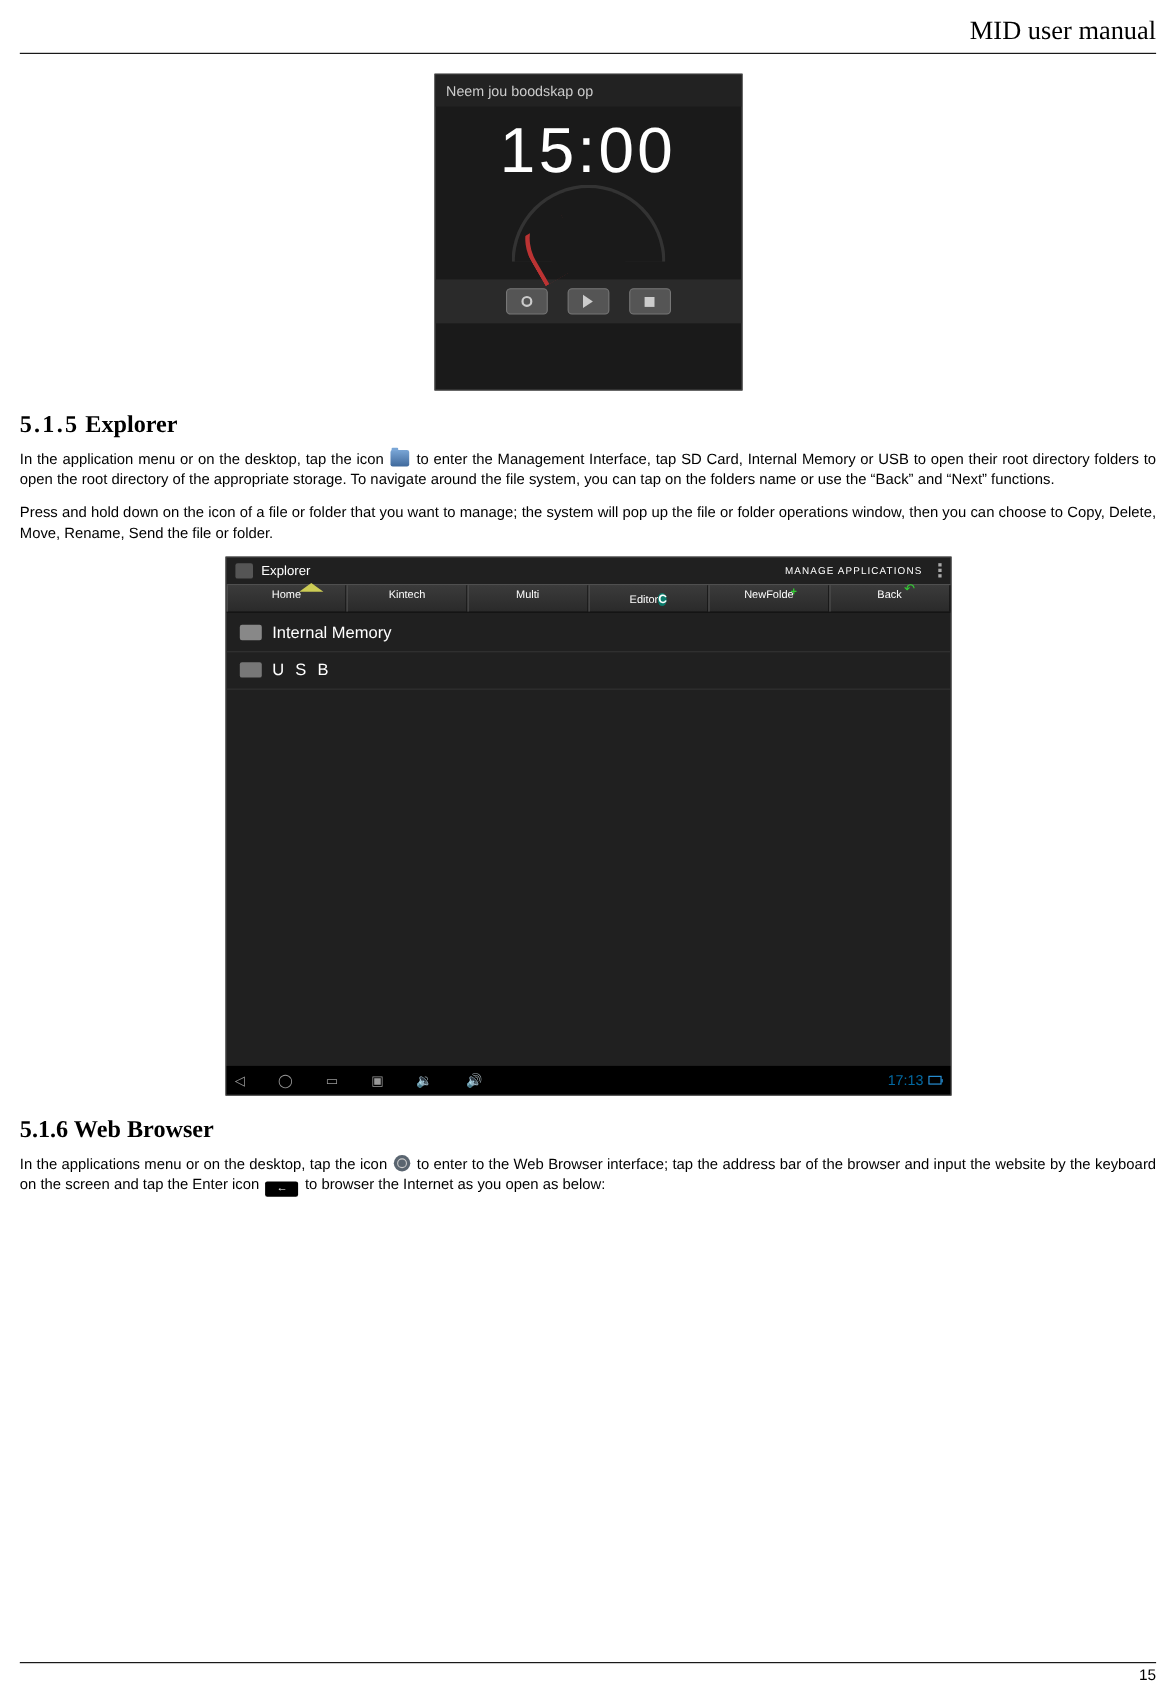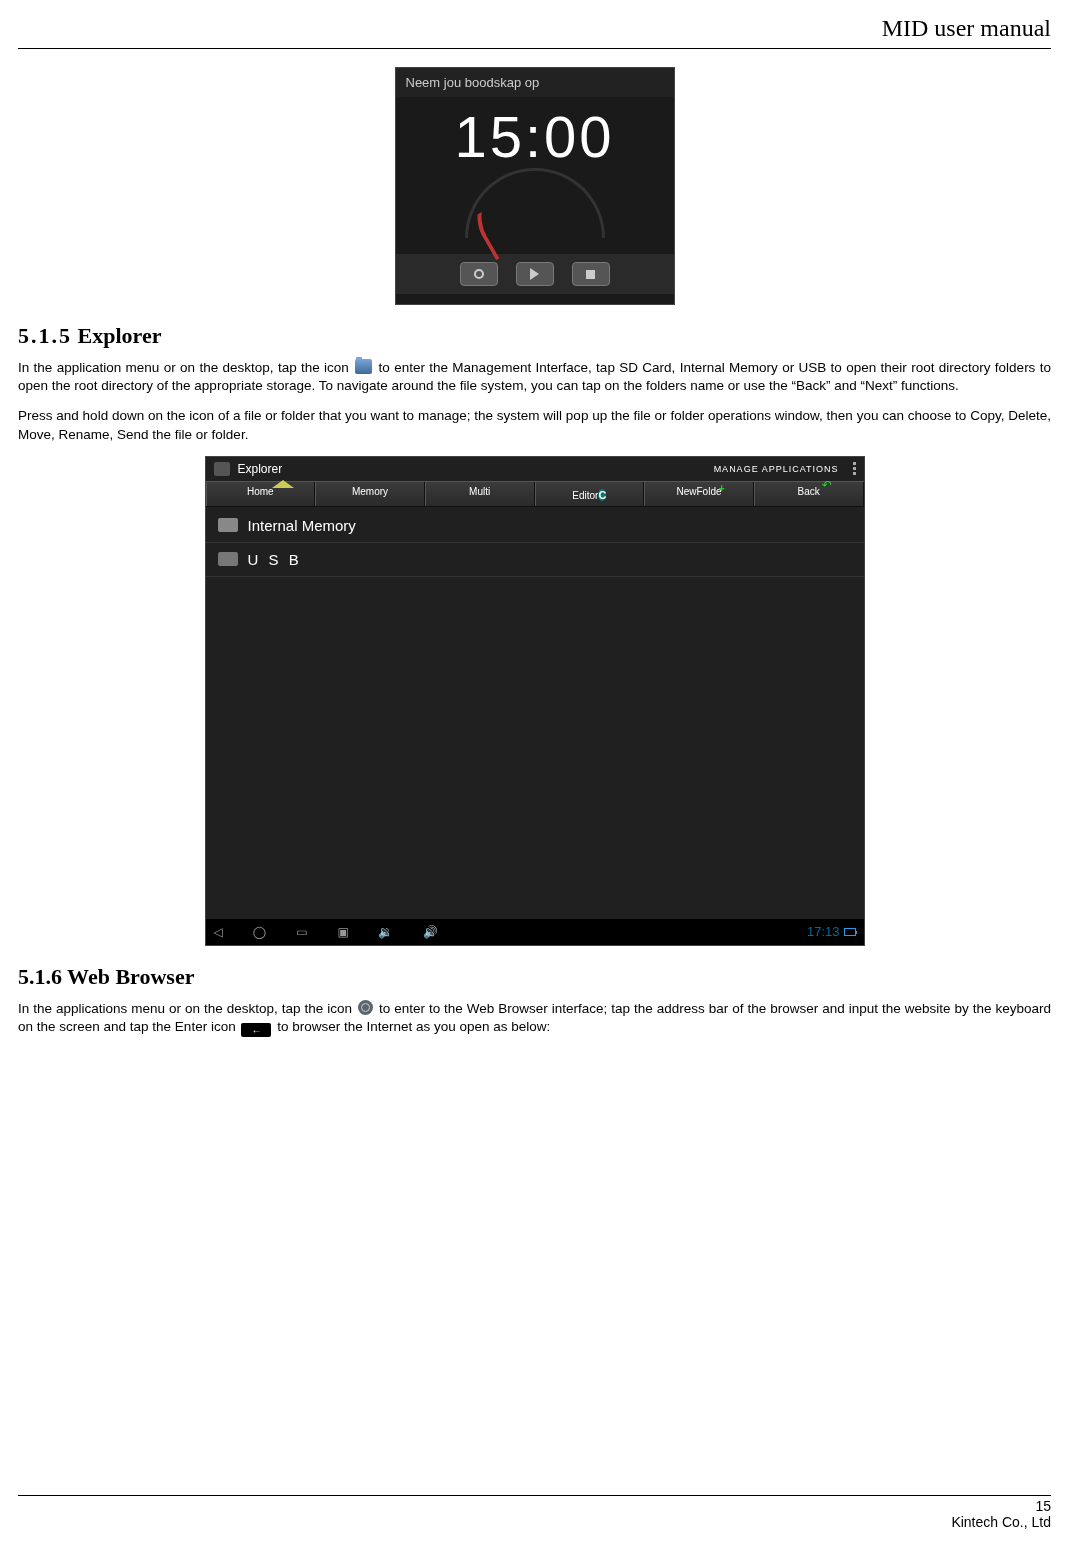--- a/index.html
+++ b/index.html
@@ -20,21 +20,21 @@
       border-bottom: 1px solid #000;
       margin-bottom: 18px;
     }
     .recorder-block {
       display: flex;
       justify-content: center;
       margin-bottom: 18px;
     }
     .recorder {
       width: 280px;
-      height: 238px;
+      height: 288px;
       background: #1a1a1a;
       border: 1px solid #444;
       position: relative;
     }
     .rec-title {
       color: #ccc;
       font-size: 13px;
       padding: 7px 10px;
       background: #222;
     }
@@ -225,21 +225,21 @@
         <span>MANAGE APPLICATIONS</span>
         <span class="dots">
             <span></span>
             <span></span>
             <span></span>
           </span>
       </div>
     </div>
     <div class="ex-toolbar">
       <div class="ex-tool"><span>Home</span><span class="ticon-home"></span></div>
-      <div class="ex-tool"><span>Memory</span><span class="ticon-box"></span></div>
+      <div class="ex-tool"><span>Kintech</span><span class="ticon-box"></span></div>
       <div class="ex-tool"><span>Multi</span><span class="ticon-box"></span></div>
       <div class="ex-tool"><span>Editor</span><span class="ticon-c">C</span></div>
       <div class="ex-tool"><span>NewFolde</span><span class="ticon-fold"></span></div>
       <div class="ex-tool"><span>Back</span><span class="ticon-back"></span></div>
     </div>
     <div class="ex-body">
       <div class="ex-row">
           <span class="sdicon"></span>
           <span style="font-size:15px;">Internal Memory</span>
         </div>
@@ -273,14 +273,13 @@
 <p class="para">
   <span>In the applications menu or on the desktop, tap the icon </span>
   <span class="inline-icon icon-globe"></span>
   <span> to enter to the Web Browser interface; tap the address bar of the browser and input the website by the keyboard on the screen and tap the Enter icon </span>
   <span class="inline-icon icon-enter">←</span>
   <span> to browser the Internet as you open as below:</span>
 </p>
 
 <div class="footer">
   <div class="foot-line"><span>15</span></div>
-  <div class="foot-co"><span>Kintech Co., Ltd</span></div>
 </div>
 
 </body></html>

